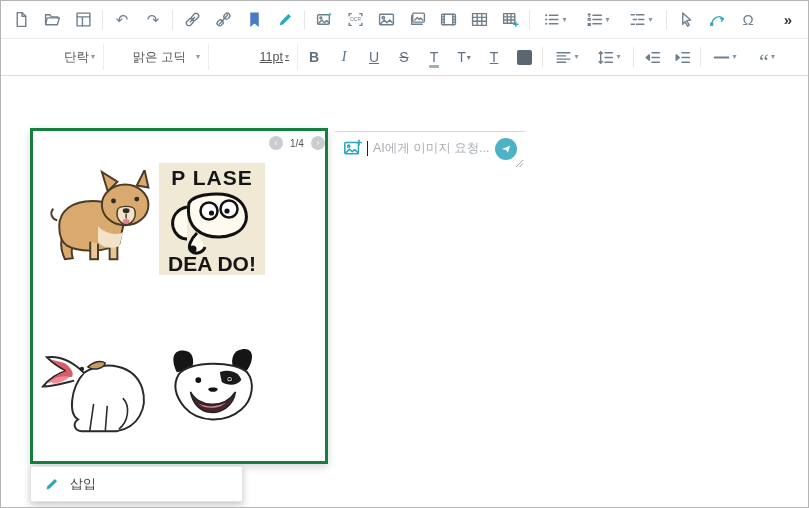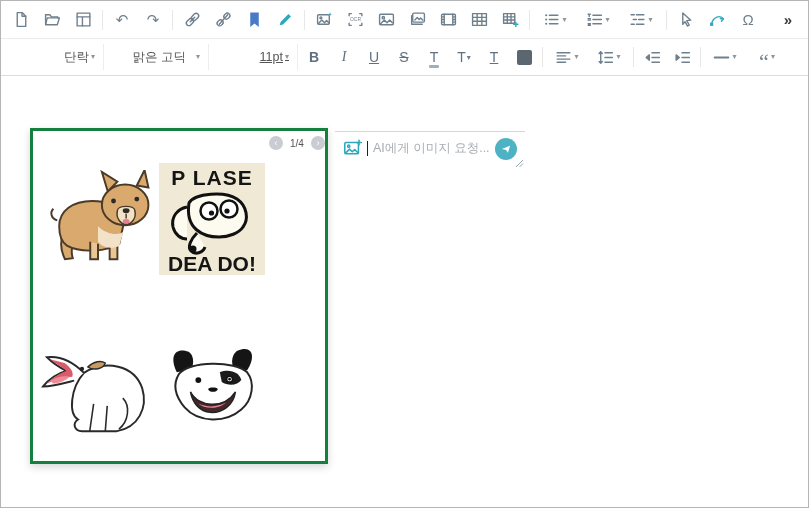--- a/index.html
+++ b/index.html
@@ -367,15 +367,21 @@
             </svg>
         </button>
         <span class="grip">
           <svg width="10" height="10" viewBox="0 0 10 10">
               <path d="M2 9 9 2M5.5 9 9 5.5" stroke="#9aa6ad" stroke-width="1" fill="none"></path>
             </svg>
         </span>
       </div>
     </div>
 
+    <div class="insert-menu">
+      <svg width="16" height="16" viewBox="0 0 16 16">
+          <path d="M2.5 13.5l.9-3.2 7.4-7.4 2.3 2.3-7.4 7.4z" fill="#2fa8bc"></path>
+        </svg>
+      <span class="insert-label">삽입</span>
+    </div>
 
   </div>
 </div>
 
 </body></html>

